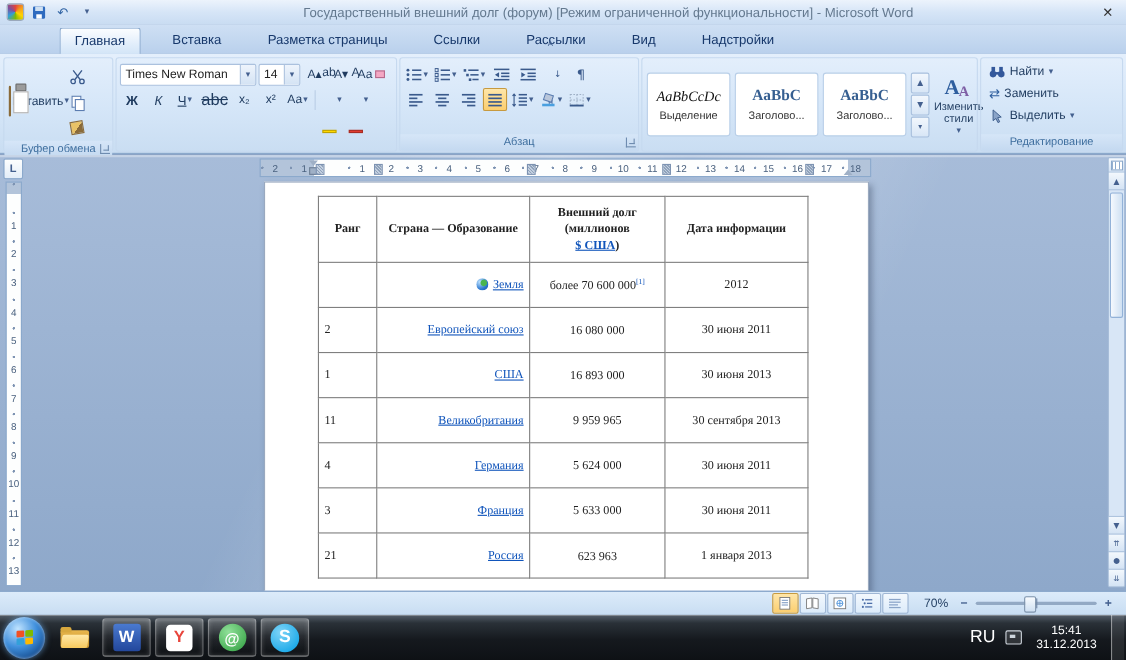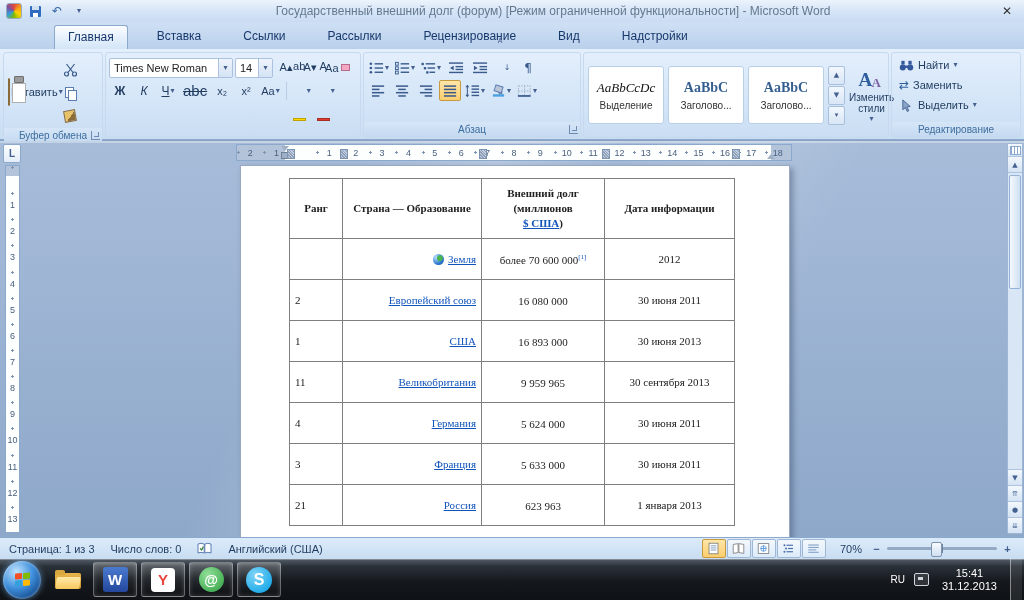--- a/index.html
+++ b/index.html
@@ -203,21 +203,21 @@
   .folder{position:relative;width:26px;height:19px;}
   .folder .back{position:absolute;left:0;bottom:0;width:26px;height:16px;background:linear-gradient(#e8b64c,#c9952f);border-radius:2px;}
   .folder .tabp{position:absolute;left:0;top:0;width:10px;height:5px;background:#d8a83e;border-radius:2px 2px 0 0;}
   .folder .front{position:absolute;left:1px;bottom:0;width:24px;height:12px;background:linear-gradient(#ffe9a8,#f7c95e);border-radius:2px;transform:skewX(-8deg);}
   .appic{display:flex;align-items:center;justify-content:center;font-weight:bold;color:#fff;}
   .ic-word{width:25px;height:25px;border-radius:3px;background:linear-gradient(#4a7ad0,#23479c);font-size:15px;}
   .ic-ya{width:24px;height:24px;border-radius:4px;background:#fff;color:#e8453c;font-size:15px;}
   .ic-agent{width:25px;height:25px;border-radius:50%;background:radial-gradient(circle at 35% 30%,#8fe098,#2f9e3f);font-size:14px;}
   .ic-skype{width:26px;height:26px;border-radius:50%;background:radial-gradient(circle at 35% 30%,#7fd4f7,#009ee5);font-size:16px;}
   .tray{margin-left:auto;display:flex;align-items:center;gap:9px;padding-right:2px;height:100%;}
-  .tray-lang{color:#fff;font-size:10px;}
+  .tray-lang{color:#fff;font-size:16px;}
   .tray-ico{width:13px;height:11px;border:1px solid #cfd6dd;border-radius:2px;background:rgba(255,255,255,.12);position:relative;}
   .tray-ico:after{content:"";position:absolute;left:3px;top:3px;width:5px;height:3px;background:#cfd6dd;}
   .clock{color:#fff;font-size:11px;text-align:center;line-height:13px;padding:0 4px;}
   .showdesk{width:11px;height:100%;background:rgba(255,255,255,.09);border-left:1px solid rgba(255,255,255,.45);}
 </style>
 </head>
 <body>
 
 <div id="screen">
 
@@ -235,23 +235,23 @@
         </span>
     </div>
     <div class="title">Государственный внешний долг (форум) [Режим ограниченной функциональности] - Microsoft Word</div>
     <div class="close">✕</div>
   </div>
 
   <div id="tabrow">
     <div class="tabs">
         <div class="tab active"><span>Главная</span></div>
         <div class="tab"><span>Вставка</span></div>
+        <div class="tab"><span>Разметка страницы</span></div>
         <div class="tab"><span>Ссылки</span></div>
         <div class="tab"><span>Рассылки</span></div>
-        <div class="tab"><span>Рецензирование</span></div>
         <div class="tab"><span>Вид</span></div>
         <div class="tab"><span>Надстройки</span></div>
       </div>
   </div>
 
   <div id="ribbon">
 
     <div class="group g-clip">
       <div class="gbody clipbody">
         <div class="paste-big">
@@ -696,30 +696,20 @@
       <span class="scb bottom">
           <span class="glyph">●</span>
         </span>
       <span class="scb bottom">
           <span class="glyph">⇊</span>
         </span>
     </div>
   </div>
 
   <div id="statusbar">
-    <div class="st-left">
-      <span>Страница: 1 из 3</span>
-      <span>Число слов: 0</span>
-      <svg width="15" height="13" viewBox="0 0 15 13">
-        <path d="M1 2 Q4 0.6 7.2 2 L7.2 11 Q4 9.6 1 11 Z" fill="#fff" stroke="#5b7db1"></path>
-        <path d="M14 2 Q11 0.6 7.8 2 L7.8 11 Q11 9.6 14 11 Z" fill="#fff" stroke="#5b7db1"></path>
-        <path d="M3 6.4 L4.6 8 L6.4 4.6" fill="none" stroke="#2e7d32" stroke-width="1.2"></path>
-      </svg>
-      <span>Английский (США)</span>
-    </div>
     <div class="st-spacer"></div>
     <div class="viewbtns">
       <span class="vbtn active">
           <svg class="vic" viewBox="0 0 16 16">
             <rect x="2.5" y="1.5" width="11" height="13" fill="#fff" stroke="#777"></rect>
             <rect x="4.5" y="4" width="7" height="1.3" fill="#8aa4c8"></rect>
             <rect x="4.5" y="6.6" width="7" height="1.3" fill="#8aa4c8"></rect>
             <rect x="4.5" y="9.2" width="7" height="1.3" fill="#8aa4c8"></rect>
           </svg>
         </span>

